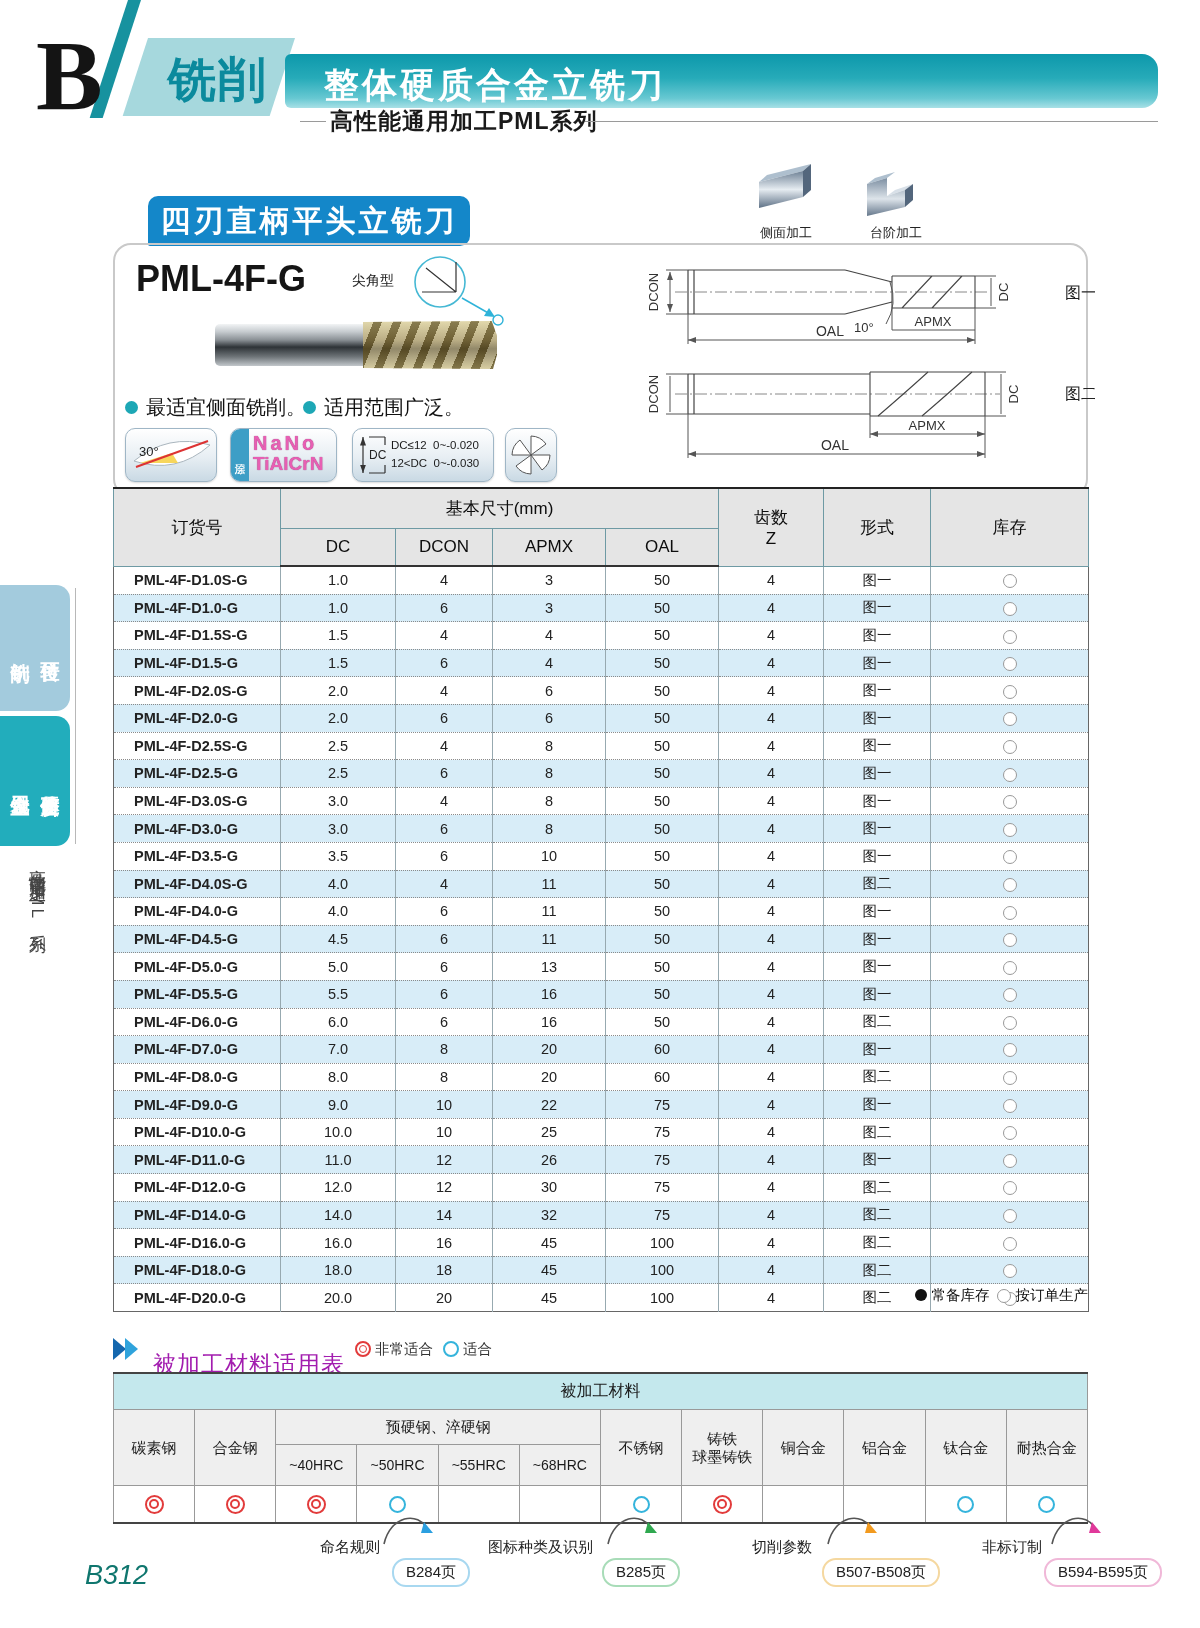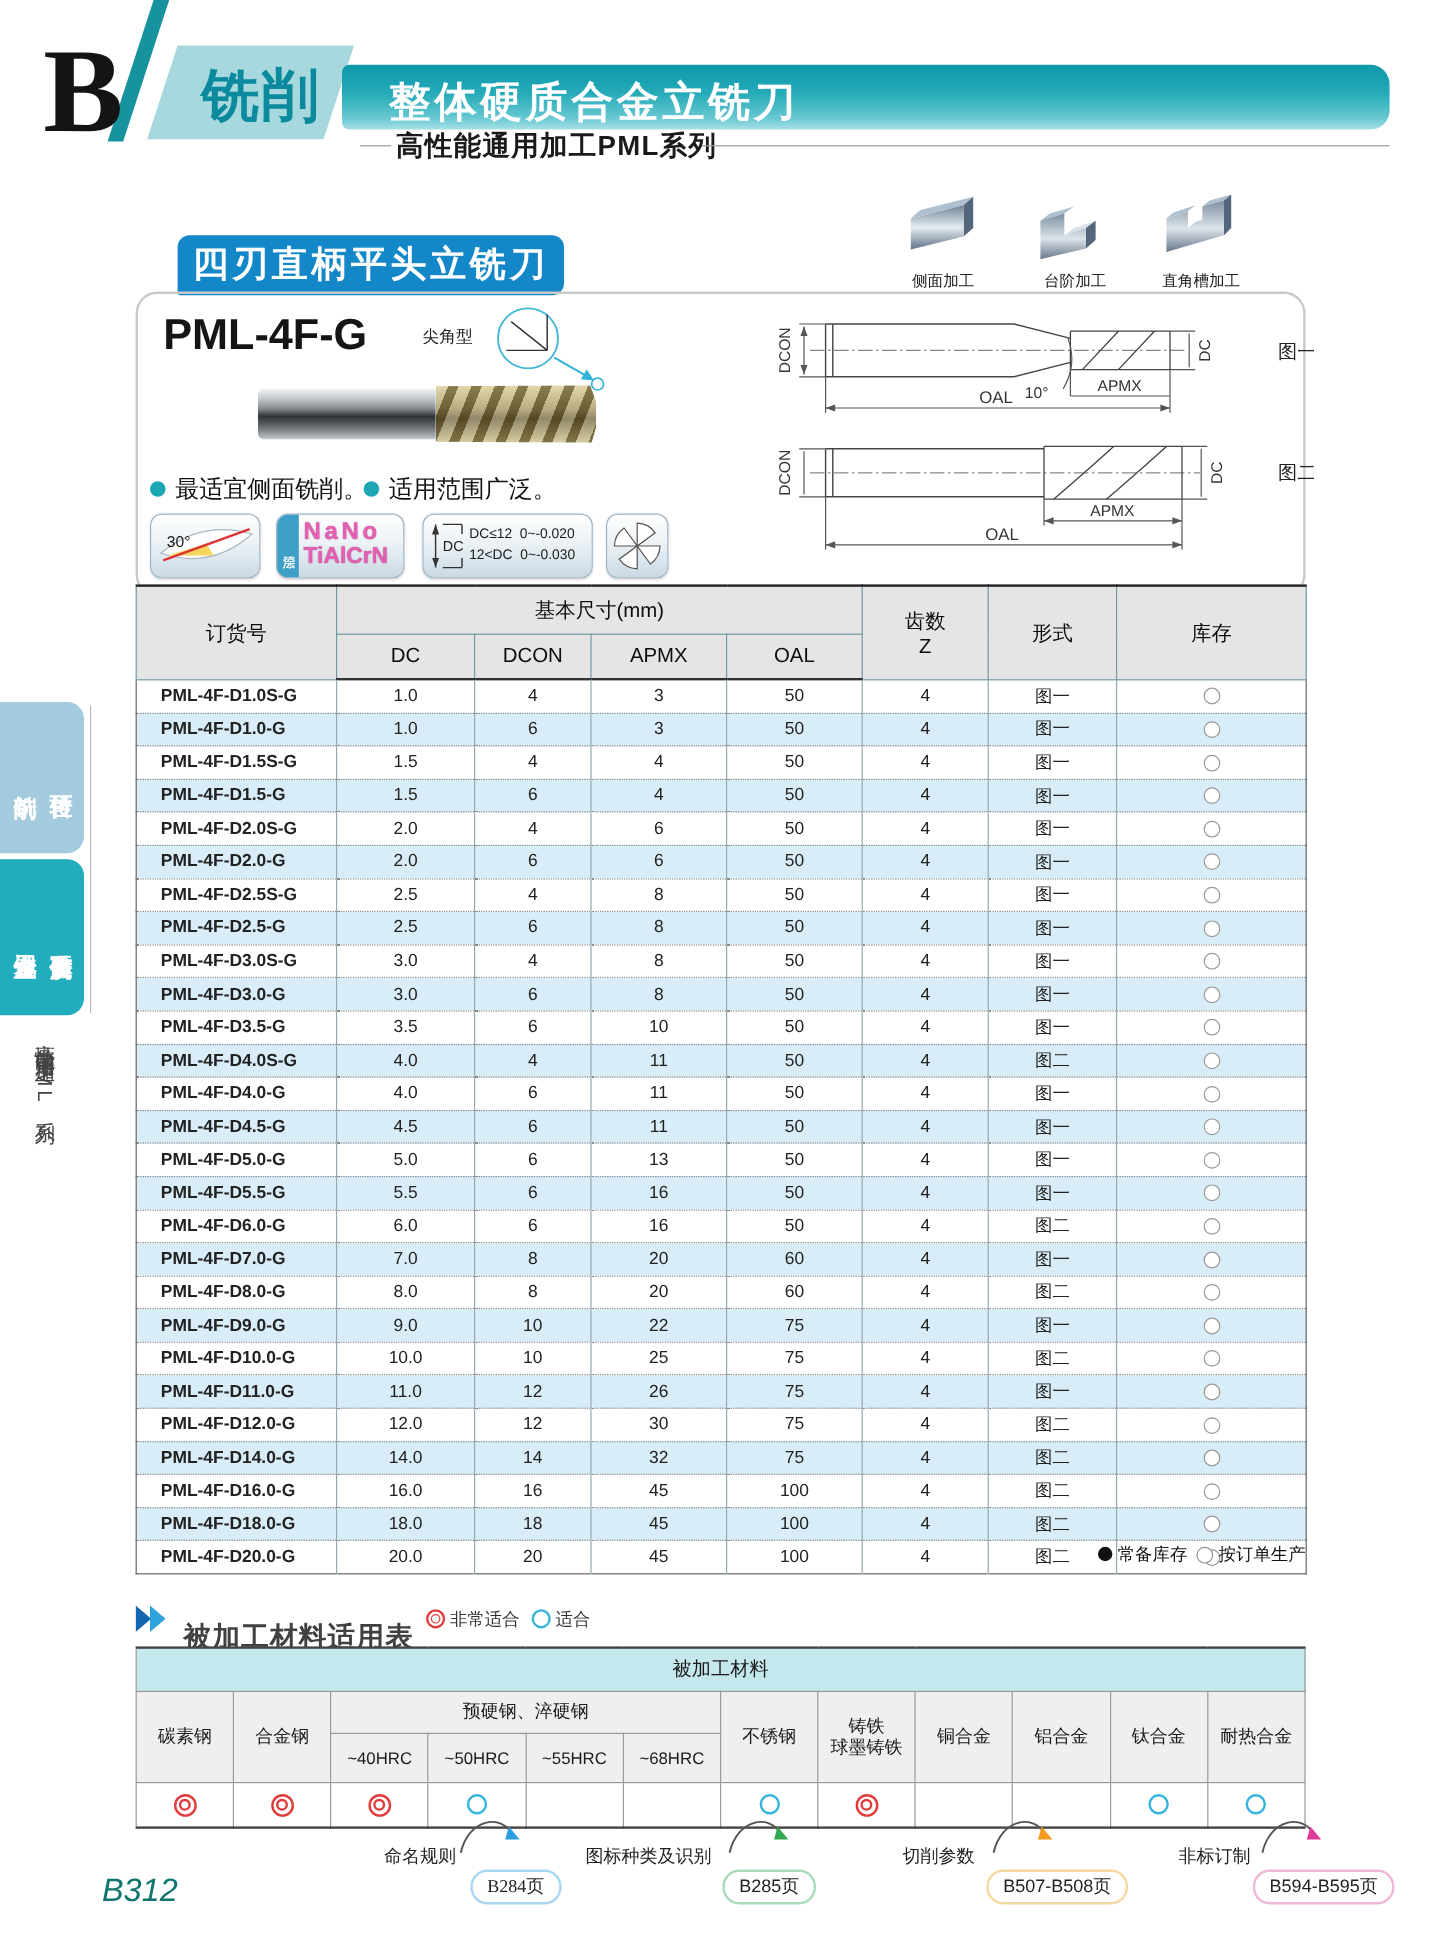--- a/index.html
+++ b/index.html
@@ -72,21 +72,21 @@
   table.spec tbody tr + tr td{border-top:1px dotted #8a8a8a;}
   table.spec tbody tr.alt{background:#D8EDF8;}
   td.c-order{text-align:left !important;padding-left:20px !important;font-weight:bold;font-size:15px;color:#0d0d0d;}
   .ring{display:inline-block;width:12px;height:12px;border:1.5px solid #999;border-radius:50%;
         background:#fff;vertical-align:middle;}
   .dot-filled{display:inline-block;width:12px;height:12px;border-radius:50%;background:#111;vertical-align:-1px;}
   .stock-note{left:700px;top:1286px;width:388px;text-align:right;font-size:14.5px;color:#111;}
 
   
   .mat-title-row{left:113px;top:1334px;height:30px;display:flex;align-items:center;gap:10px;}
-  .mat-title{font-size:23px;font-weight:bold;color:#404040;letter-spacing:1px;margin-top:31px;}
+  .mat-title{font-size:23px;font-weight:normal;color:#a21caf;letter-spacing:1px;margin-top:31px;}
   .legend{font-size:14.5px;color:#333;display:flex;align-items:center;gap:4px;}
   .sym{display:inline-block;border-radius:50%;vertical-align:middle;}
   .sym.good{width:13px;height:13px;border:2px solid #35B4DC;}
   .sym.best{width:15px;height:15px;border:2px solid #E23B3B;position:relative;}
   .sym.best::after{content:"";position:absolute;left:2.5px;right:2.5px;top:2.5px;bottom:2.5px;
                    border:2px solid #E23B3B;border-radius:50%;}
   .legend .sym.best{width:12px;height:12px;}
   .legend .sym.best::after{left:2px;right:2px;top:2px;bottom:2px;border-width:1.5px;}
   .legend .sym.good{width:12px;height:12px;}
   table.mat{border-collapse:collapse;table-layout:fixed;width:975px;
@@ -156,37 +156,20 @@
         <stop offset="0" stop-color="#6F8296"></stop>
             <stop offset=".5" stop-color="#E6ECF1"></stop>
             <stop offset="1" stop-color="#5E7186"></stop>
       </linearGradient>
         </defs>
       <polygon points="12,22 20,15 64,4 56,11" fill="#AEBFCE"></polygon>
       <polygon points="56,11 64,4 64,30 56,37" fill="#53667C"></polygon>
       <polygon points="12,22 56,11 56,37 12,48" fill="url(#gs1)"></polygon>
     </svg>
     <div class="lbl">侧面加工</div>
-  </div>
-  <div class="abs mach" style="left:950px;">
-    <svg width="78" height="58" viewBox="0 0 78 58">
-      <defs>
-          <linearGradient id="gs3" x1="0" y1="0" x2="0" y2="1">
-        <stop offset="0" stop-color="#7D8FA2"></stop>
-            <stop offset=".55" stop-color="#DDE4EA"></stop>
-            <stop offset="1" stop-color="#66788C"></stop>
-      </linearGradient>
-        </defs>
-      <polygon points="10,22 16,17 34,11 28,16" fill="#AEBFCE"></polygon>
-      <polygon points="40,12 46,7 64,2 58,7" fill="#AEBFCE"></polygon>
-      <polygon points="28,30 34,25 46,21 40,26" fill="#C9D2DB"></polygon>
-      <polygon points="58,7 64,2 64,30 58,36" fill="#53667C"></polygon>
-      <polygon points="10,22 28,16 28,30 40,26 40,12 58,7 58,36 10,50" fill="url(#gs3)"></polygon>
-    </svg>
-    <div class="lbl">直角槽加工</div>
   </div>
 
   <div class="abs sec-title">四刃直柄平头立铣刀</div>
   <div class="abs panel"></div>
   <div class="abs model">PML-4F-G</div>
 
   <div class="abs shank"></div>
   <div class="abs flutes"></div>
   <span class="abs tiplabel">尖角型</span>
   <svg class="abs" style="left:400px;top:250px;" width="140" height="90" viewBox="0 0 140 90">
@@ -686,21 +669,21 @@
     </tbody>
       </table>
   </div>
 
   <div class="abs flink" style="left:320px;">
     <span class="lab">命名规则</span>
     <svg class="arr" style="left:62px;" width="54" height="40" viewBox="0 0 54 40">
       <path d="M2,36 C8,8 36,2 46,22" stroke="#555" stroke-width="1.6" fill="none"></path>
       <polygon class="ah" points="42,14 51,25 39,25" fill="#2B9FE0"></polygon>
     </svg>
-    <span class="pill" style="left: 72px; border-color: rgb(168, 216, 240); font-family: Liberation Serif, serif;">B284页</span>
+    <span class="pill" style="left: 72px; border-color: rgb(168, 216, 240);">B284页</span>
   </div>
   <div class="abs flink" style="left:488px;">
     <span class="lab">图标种类及识别</span>
     <svg class="arr" style="left:118px;" width="54" height="40" viewBox="0 0 54 40">
       <path d="M2,36 C8,8 36,2 46,22" stroke="#555" stroke-width="1.6" fill="none"></path>
       <polygon class="ah" points="42,14 51,25 39,25" fill="#2FA84F"></polygon>
     </svg>
     <span class="pill" style="left: 114px; border-color: rgb(168, 220, 184);">B285页</span>
   </div>
   <div class="abs flink" style="left:752px;">

